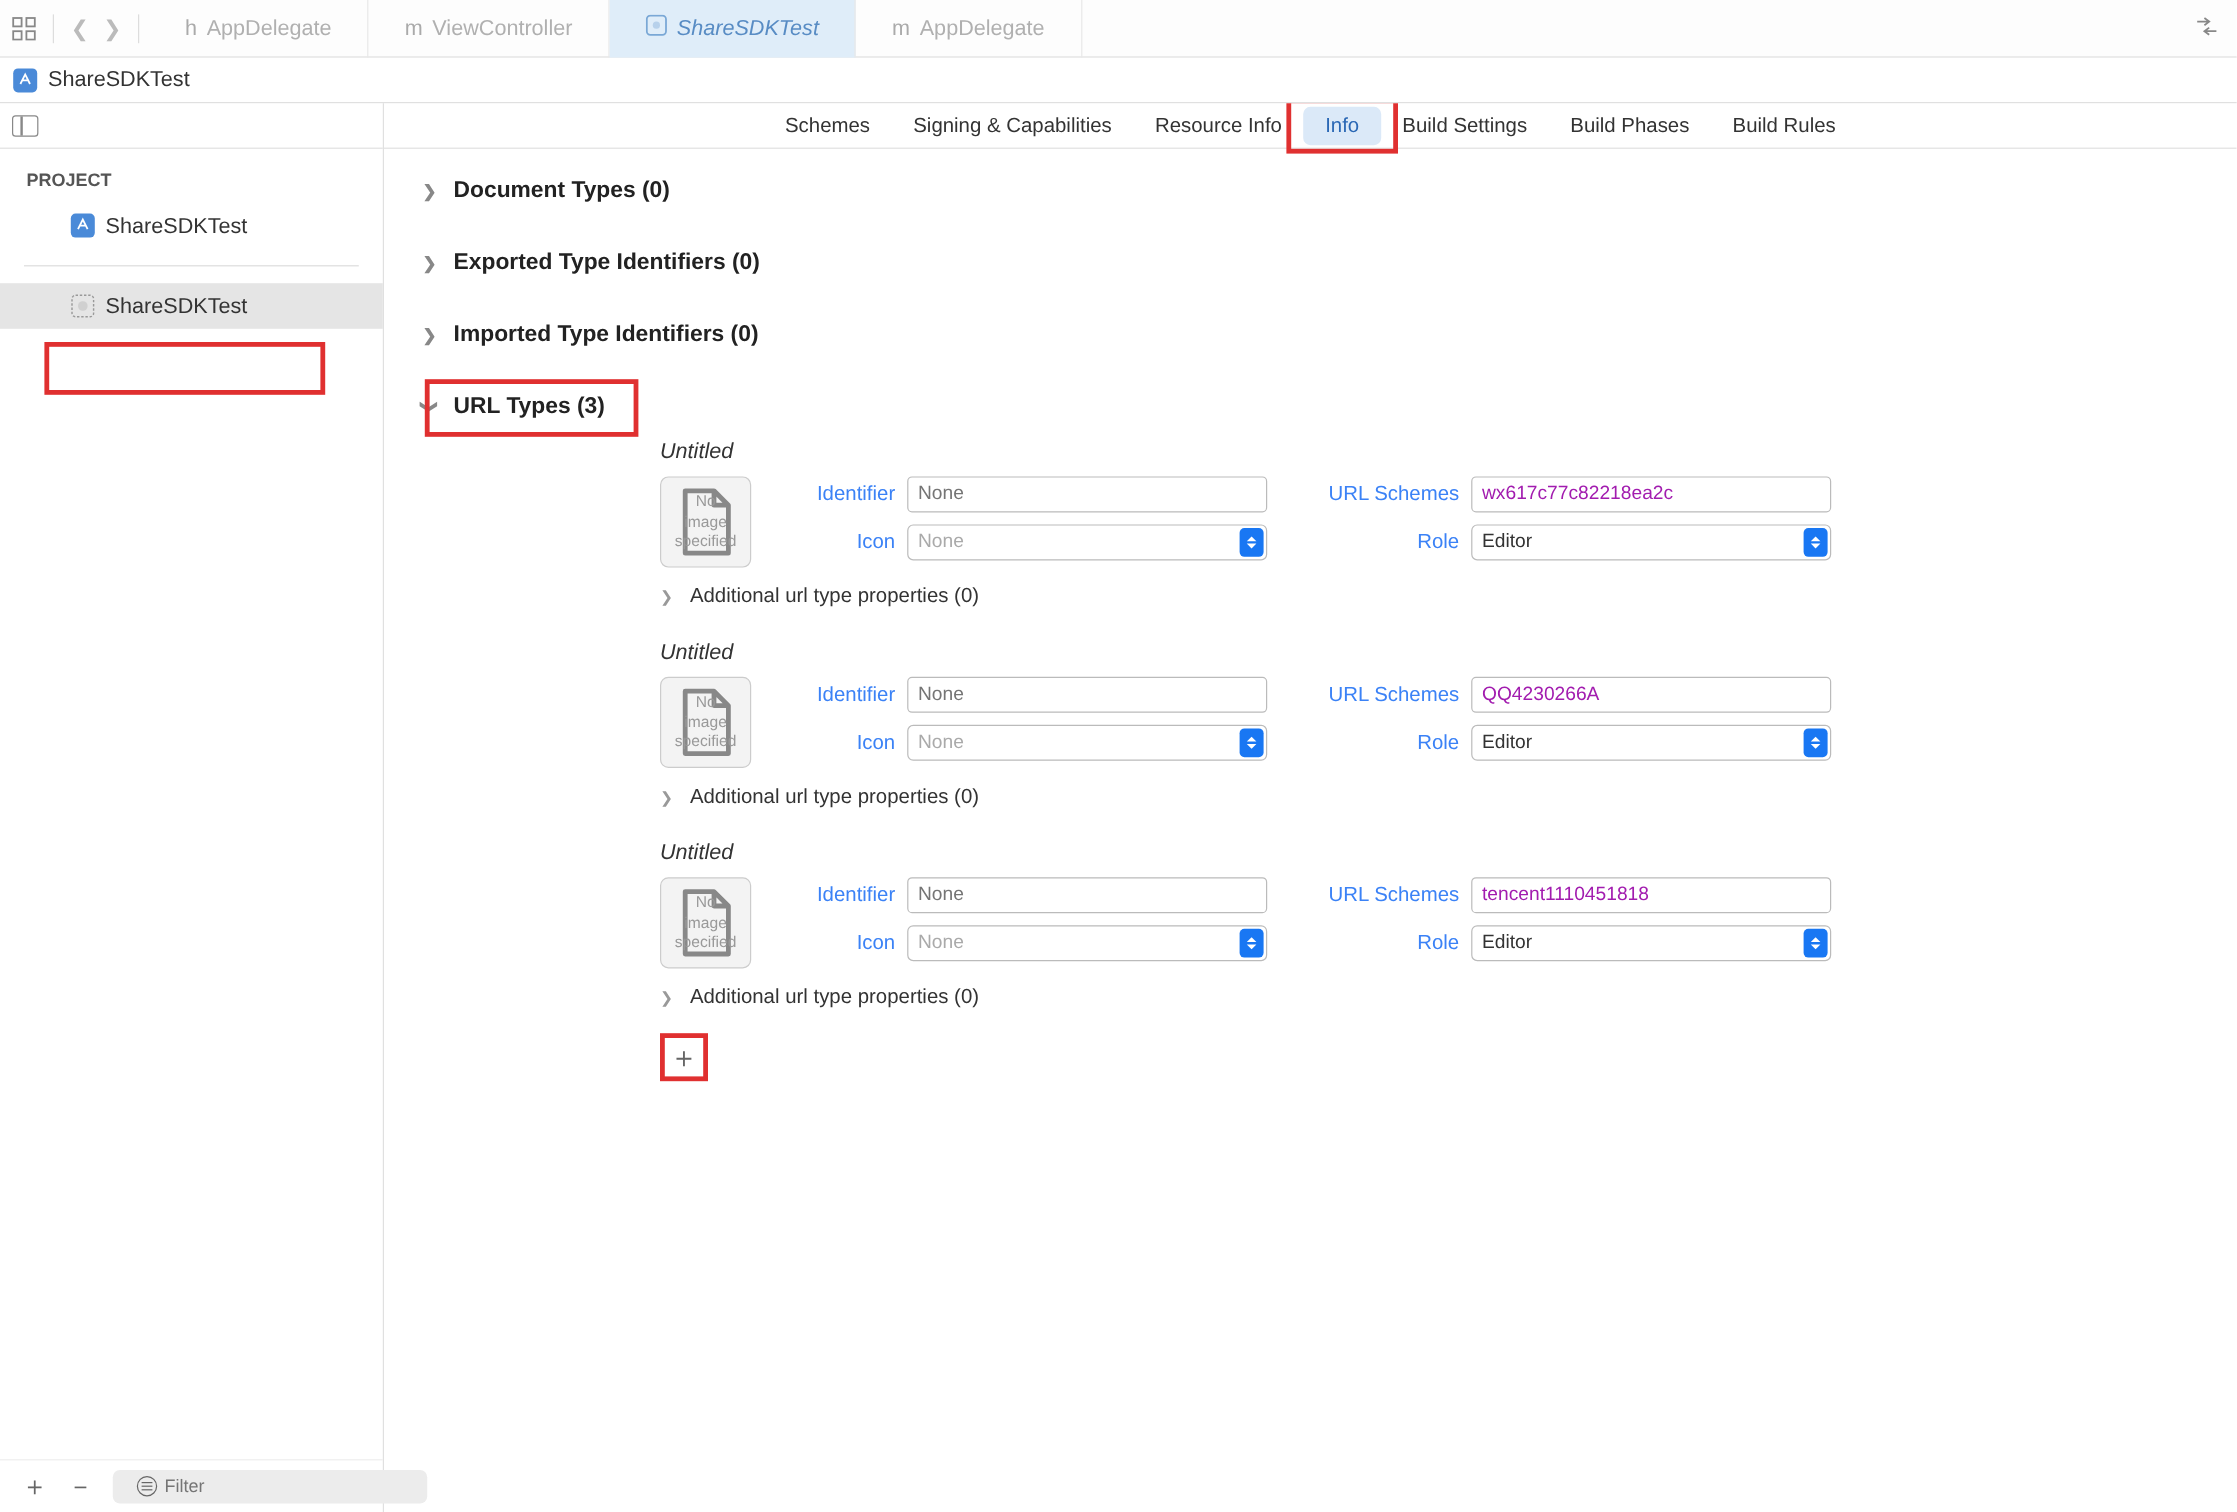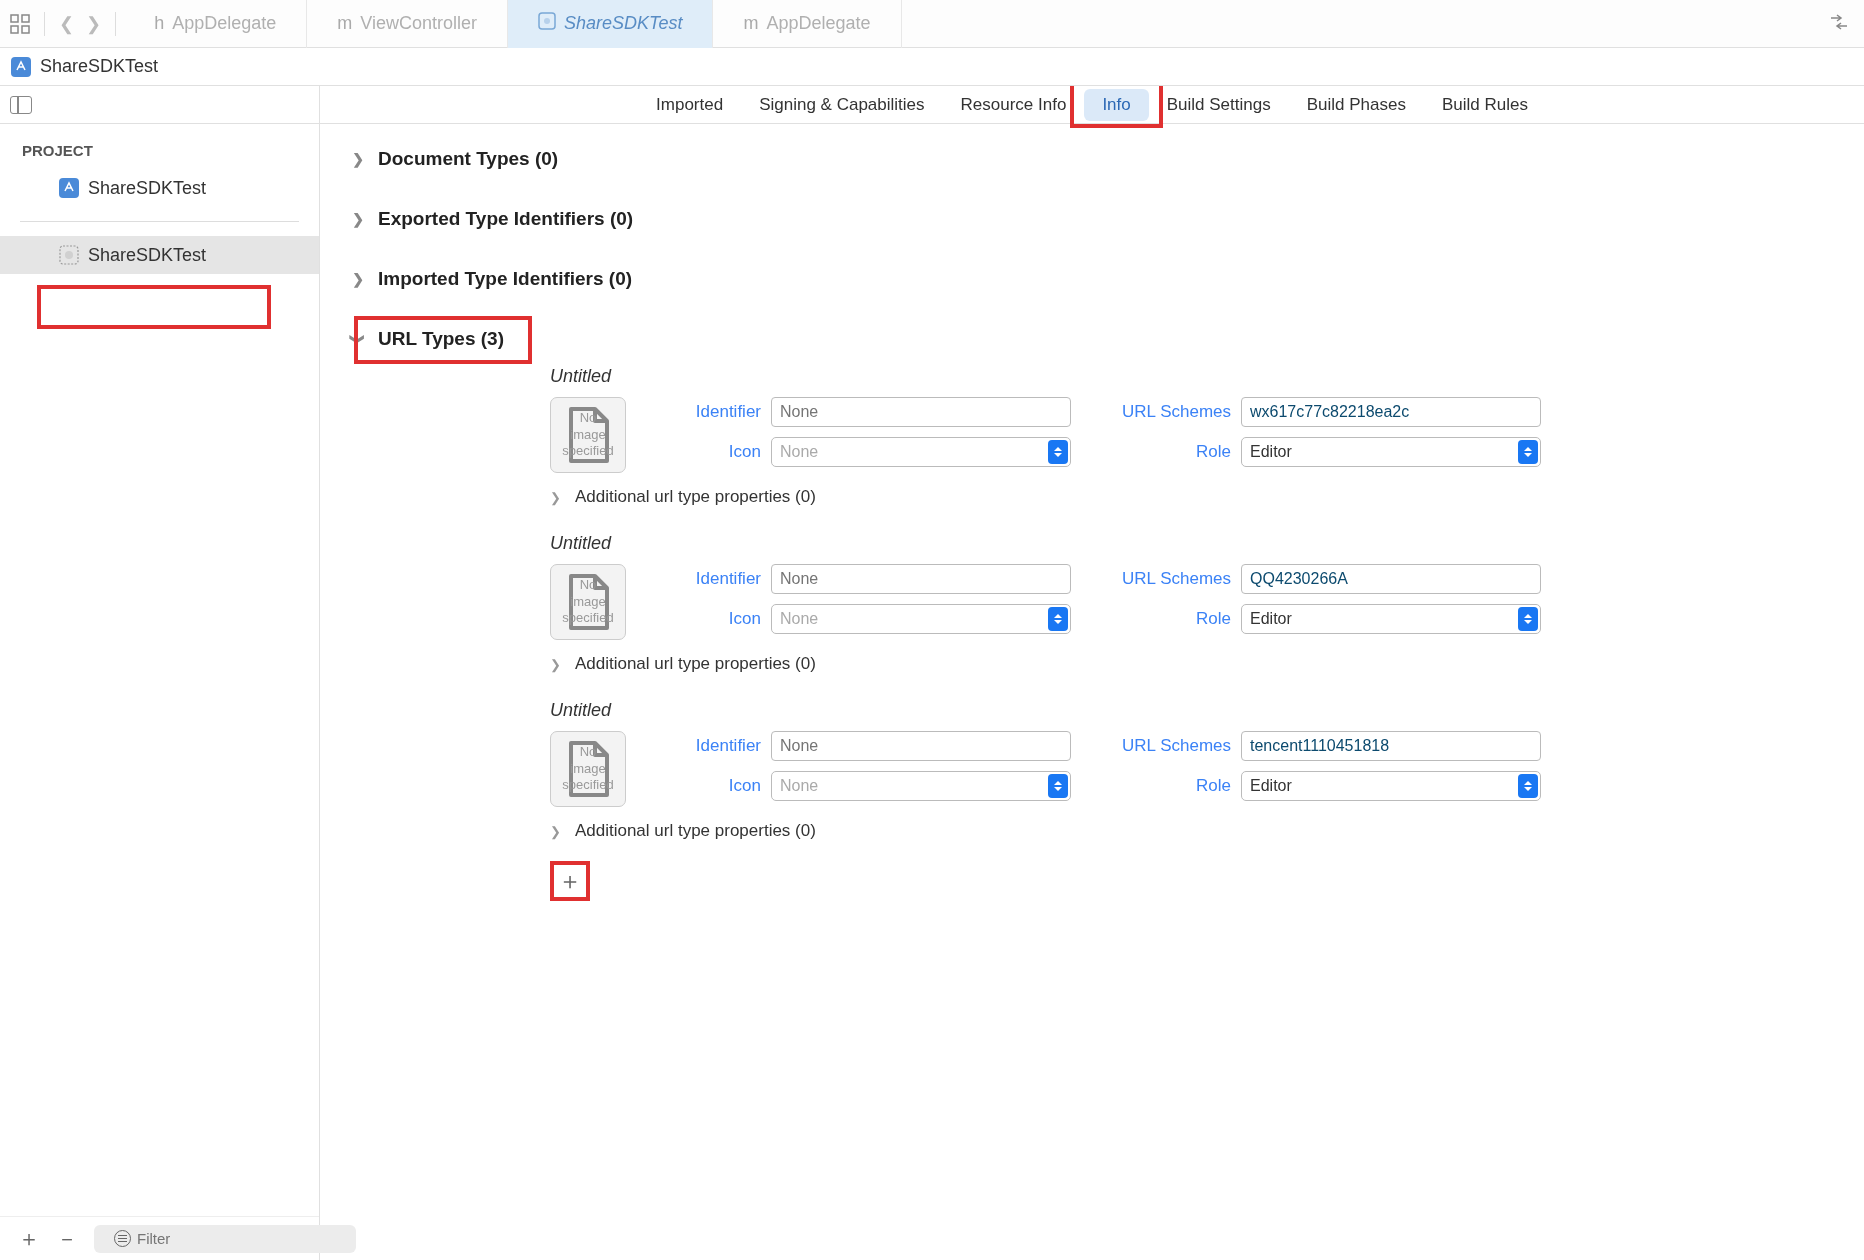--- a/index.html
+++ b/index.html
@@ -265,21 +265,21 @@
     }
     .url-entry-title {
       font-size: 18px;
       color: #333;
       padding: 6px 0 10px 0;
       font-style: italic;
     }
     .url-entry-body {
       display: flex;
       align-items: flex-start;
-      gap: 35px;
+      gap: 20px;
     }
     .image-well {
       width: 76px;
       height: 76px;
       border: 1px solid #ccc;
       border-radius: 7px;
       background: #f3f3f3;
       display: flex;
       align-items: center;
       justify-content: center;
@@ -308,21 +308,21 @@
       padding-right: 10px;
       font-size: 17px;
       color: #3b82f6;
     }
     .text-field {
       height: 30px;
       border: 1px solid #bbb;
       border-radius: 4px;
       padding: 0 8px;
       font-size: 16px;
-      color: #0c4a6e;
+      color: #a21caf;
       background: #fff;
     }
     .text-field.placeholder { color: #aaa; }
     .combo {
       height: 30px;
       border: 1px solid #bbb;
       border-radius: 5px;
       display: flex;
       align-items: center;
       position: relative;
@@ -486,21 +486,21 @@
             </span>
         </span>
         <input type="text" placeholder="Filter" style="">
       </div>
     </div>
   </div>
 
   <div class="content">
 
     <div class="proj-tabs">
-      <div class="proj-tab">Imported</div>
+      <div class="proj-tab">Schemes</div>
       <div class="proj-tab">Signing &amp; Capabilities</div>
       <div class="proj-tab">Resource Info</div>
       <div class="proj-tab-wrap">
         <div class="proj-tab active">Info</div>
         <div class="info-red-box"></div>
       </div>
       <div class="proj-tab">Build Settings</div>
       <div class="proj-tab">Build Phases</div>
       <div class="proj-tab">Build Rules</div>
     </div>

